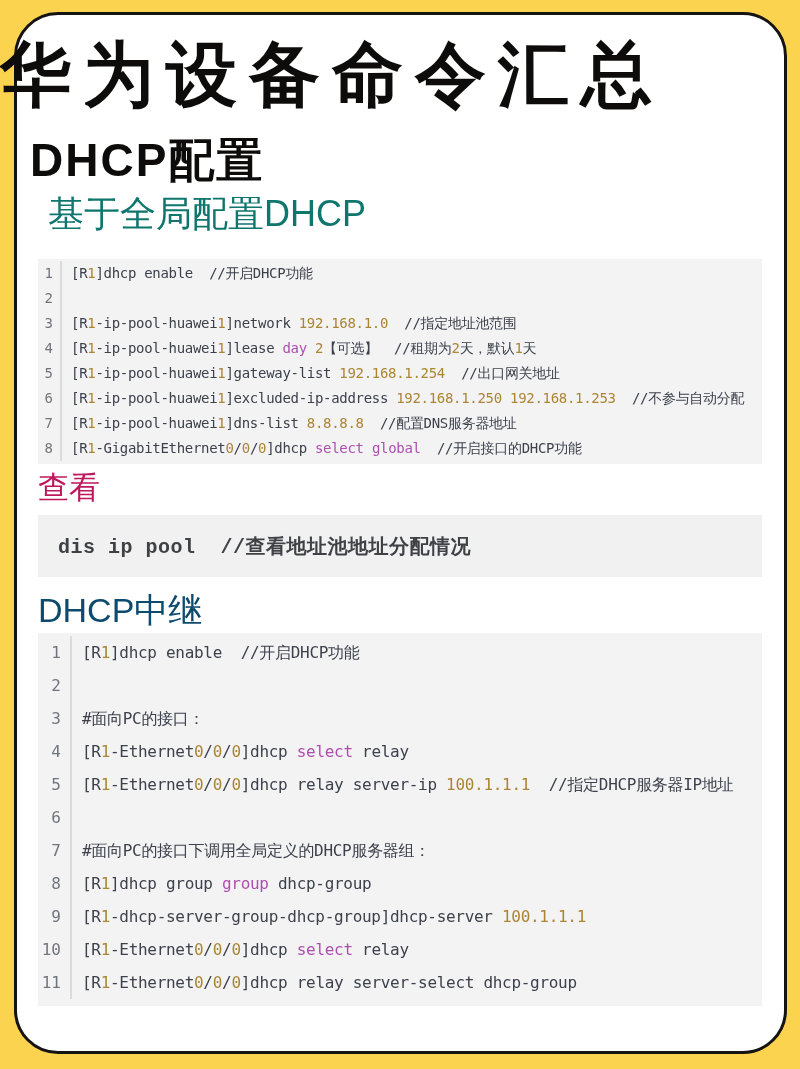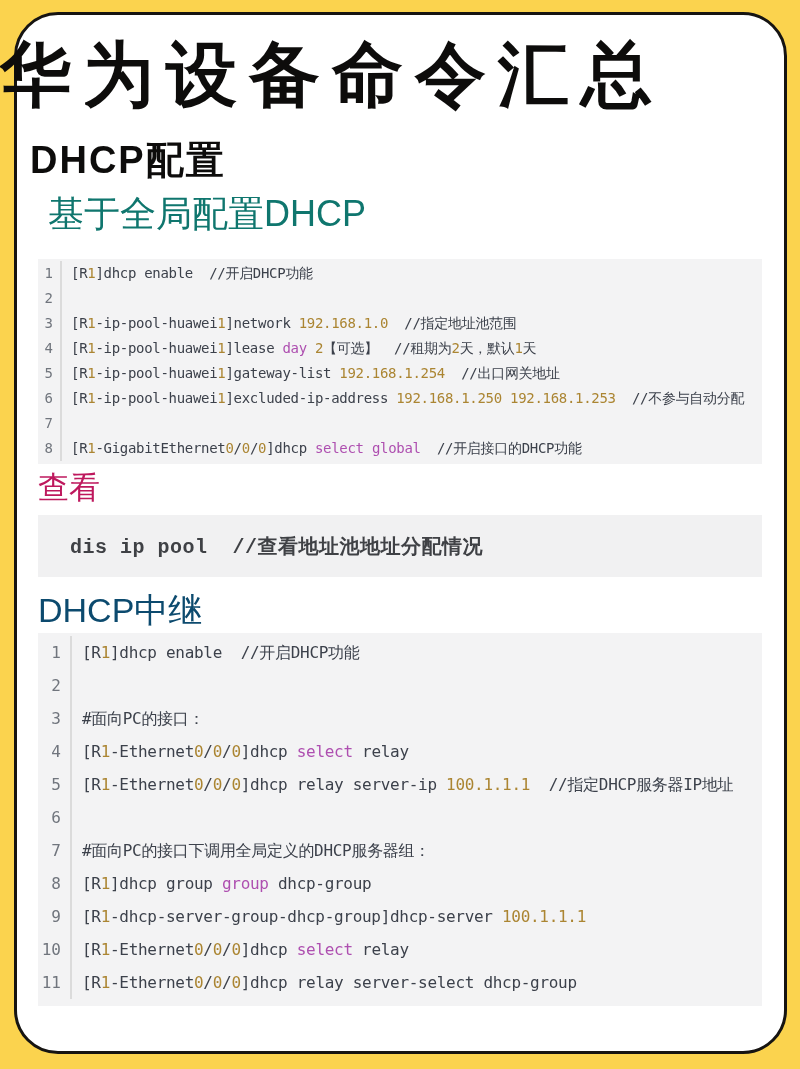--- a/index.html
+++ b/index.html
@@ -18,21 +18,21 @@
   }
   .title {
     position:absolute; left:0; right:0; top:34px;
     text-align:left;
     font-size:71px; line-height:82px; font-weight:900;
     letter-spacing:12px;
     color:#0D0C0B;
   }
   .h-section {
     position:absolute; left:30px; top:134px;
-    font-size:38px; line-height:52px; font-weight:900;
+    font-size:46px; line-height:52px; font-weight:900;
     letter-spacing:2px; color:#0D0C0B;
   }
   .h-sub {
     position:absolute; left:48px; top:193px;
     font-size:36px; line-height:42px; font-weight:500; color:#0f766e;
   }
   .h-view {
     position:absolute; left:38px; top:470px;
     font-size:31px; line-height:36px; font-weight:500; color:#be185d;
   }
@@ -65,21 +65,21 @@
   .seg-n { color:#AB8532; }
   .seg-k { color:#AE4FB0; }
   .dis-block {
     position:absolute; left:38px; top:515px; width:724px; height:62px;
     background:#F1F1F2;
     display:flex; align-items:center;
   }
   .dis-block .code {
     font-family:"Liberation Mono", monospace;
     font-size:20px; font-weight:bold; color:#3F4145;
-    padding-left:32px; letter-spacing:0.5px; white-space:pre;
+    padding-left:20px; letter-spacing:0.5px; white-space:pre;
   }
 </style>
 </head>
 <body>
 
 <div class="card"></div>
 
 <div class="title">华为设备命令汇总</div>
 
 <div class="h-section">DHCP配置</div>
@@ -105,20 +105,21 @@
     <div class="row">
       <span class="ln">5</span>
       <span class="code"><span class="seg-b">[R</span><span class="seg-n">1</span><span class="seg-b">-ip-pool-huawei</span><span class="seg-n">1</span><span class="seg-b">]gateway-list </span><span class="seg-n">192.168.1.254</span><span class="seg-b">  //出口网关地址</span></span>
     </div>
     <div class="row">
       <span class="ln">6</span>
       <span class="code"><span class="seg-b">[R</span><span class="seg-n">1</span><span class="seg-b">-ip-pool-huawei</span><span class="seg-n">1</span><span class="seg-b">]excluded-ip-address </span><span class="seg-n">192.168.1.250</span><span class="seg-b"> </span><span class="seg-n">192.168.1.253</span><span class="seg-b">  //不参与自动分配</span></span>
     </div>
     <div class="row">
       <span class="ln">7</span>
+      <span class="code"><span class="seg-b">[R</span><span class="seg-n">1</span><span class="seg-b">-ip-pool-huawei</span><span class="seg-n">1</span><span class="seg-b">]dns-list </span><span class="seg-n">8.8.8.8</span><span class="seg-b">  //配置DNS服务器地址</span></span>
     </div>
     <div class="row">
       <span class="ln">8</span>
       <span class="code"><span class="seg-b">[R</span><span class="seg-n">1</span><span class="seg-b">-GigabitEthernet</span><span class="seg-n">0</span><span class="seg-b">/</span><span class="seg-n">0</span><span class="seg-b">/</span><span class="seg-n">0</span><span class="seg-b">]dhcp </span><span class="seg-k">select</span><span class="seg-b"> </span><span class="seg-k">global</span><span class="seg-b">  //开启接口的DHCP功能</span></span>
     </div>
   </div>
 
 <div class="h-view">查看</div>
 
 <div class="dis-block">

